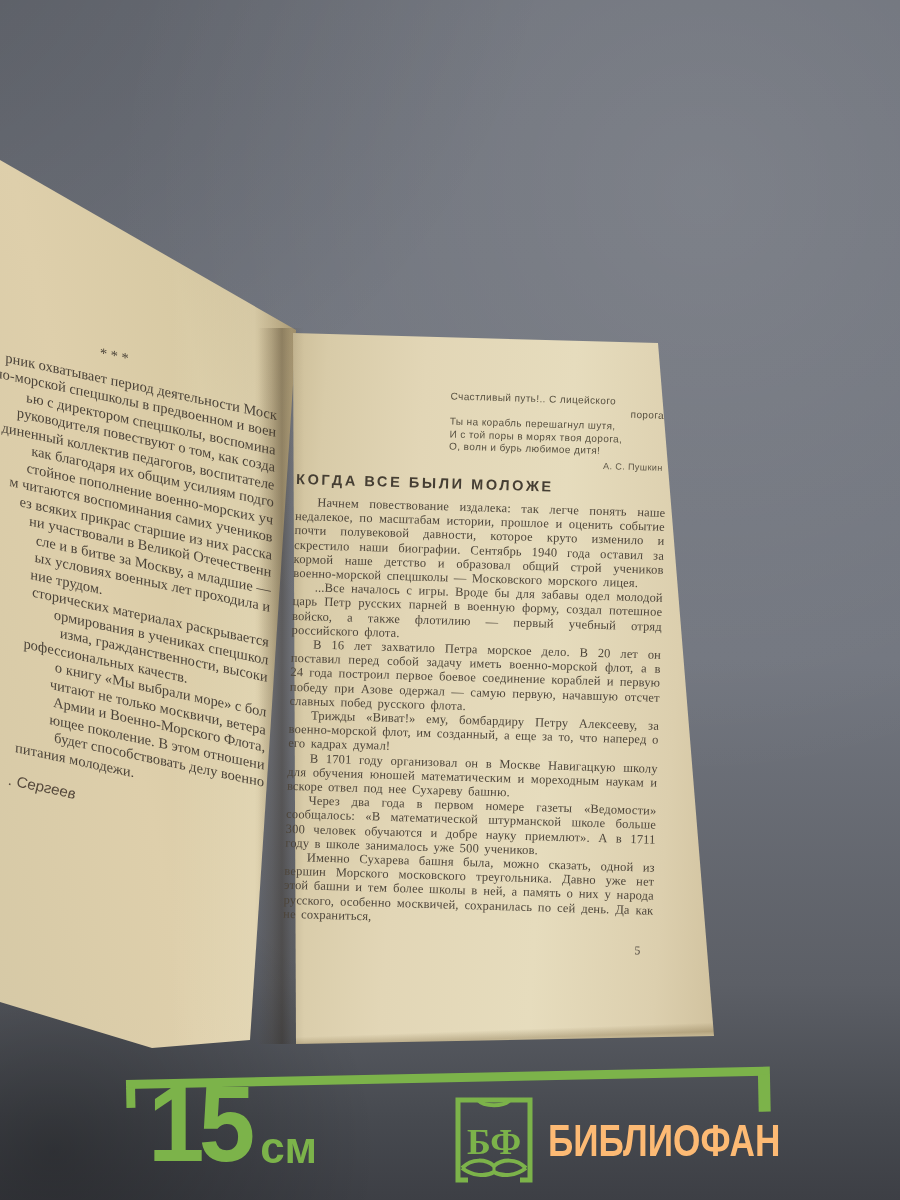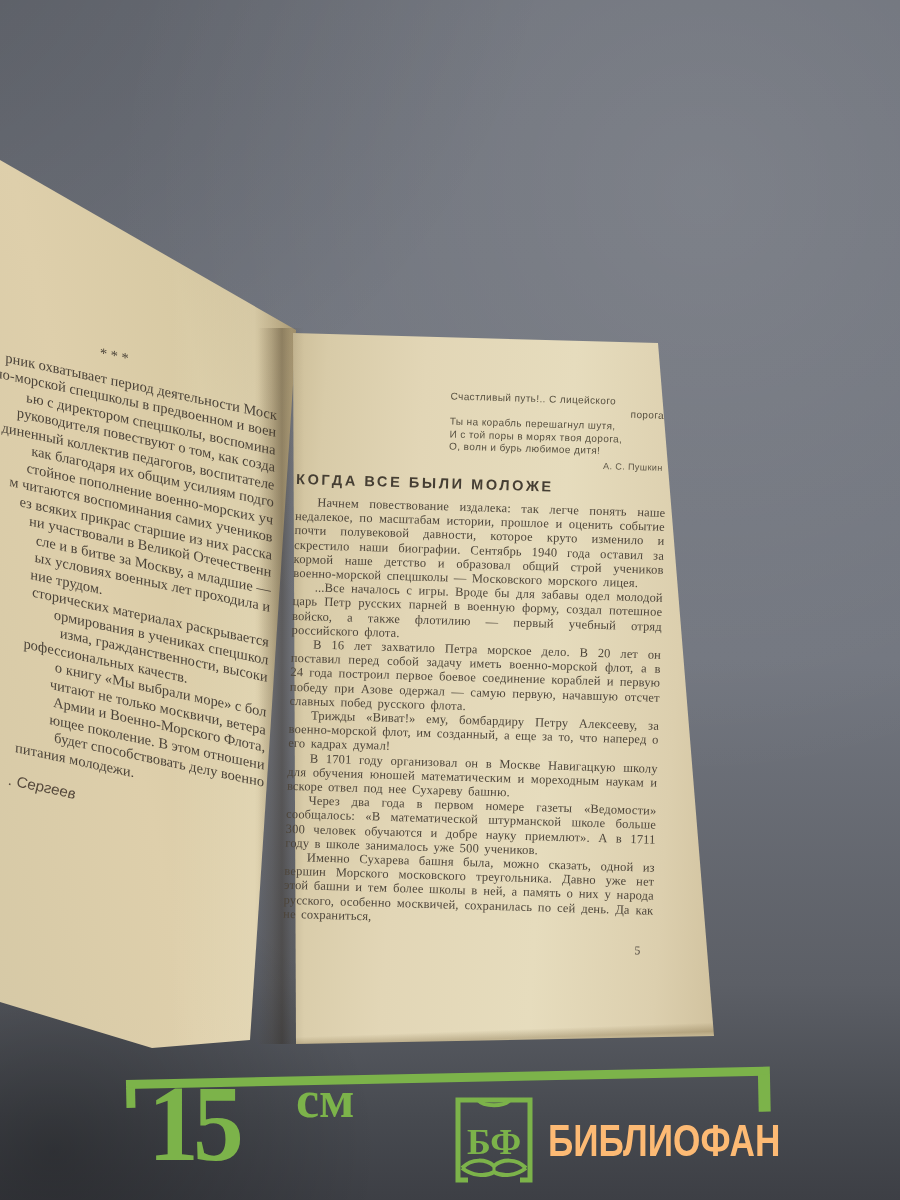--- a/index.html
+++ b/index.html
@@ -44,24 +44,24 @@
   .paras{margin-top:8px;}
   .paras p{margin:0;font-size:12.5px;line-height:14.2px;text-align:justify;
     text-indent:22px;word-spacing:2.2px;letter-spacing:0.15px;}
   .pagenum{margin-top:12px;padding-right:12px;text-align:right;font-size:12px;color:#5a5248;}
   
   .ruler-line{position:absolute;left:126px;top:1080px;width:644px;height:9px;z-index:6;
     transform:rotate(-1.2deg);transform-origin:left center;}
   .ruler-bar{position:absolute;inset:0;}
   .r-tick-l{position:absolute;left:0;top:8px;width:9px;height:20px;}
   .r-tick-r{position:absolute;right:0;top:8px;width:12px;height:37px;}
-  .ruler-label{position:absolute;left:148px;top:1074px;z-index:6;display:flex;align-items:flex-start;
-    font-family:Liberation Serif, serif;font-weight:bold;gap:48px;}
+  .ruler-label{position:absolute;left:148px;top:1074px;z-index:6;display:flex;align-items:flex-end;
+    font-family:Liberation Sans, sans-serif;font-weight:bold;}
   .r-num{font-size:108px;line-height:0.92;letter-spacing:-6px;transform:scaleX(0.94);transform-origin:left bottom;}
-  .r-unit{font-size:52px;line-height:1;margin-left:4px;margin-bottom:3px;}
+  .r-unit{font-size:44px;line-height:1;margin-left:4px;margin-bottom:3px;}
   
   .watermark{position:absolute;left:452px;top:1096px;z-index:6;display:flex;align-items:center;gap:12px;}
   .wm-name{font-family:"Liberation Sans",sans-serif;font-weight:bold;font-size:44px;
     letter-spacing:0px;transform:scaleX(0.80);transform-origin:left center;white-space:nowrap;}
 </style>
 </head>
 <body>
 
 <div class="scene">
   <div class="bg"></div>

